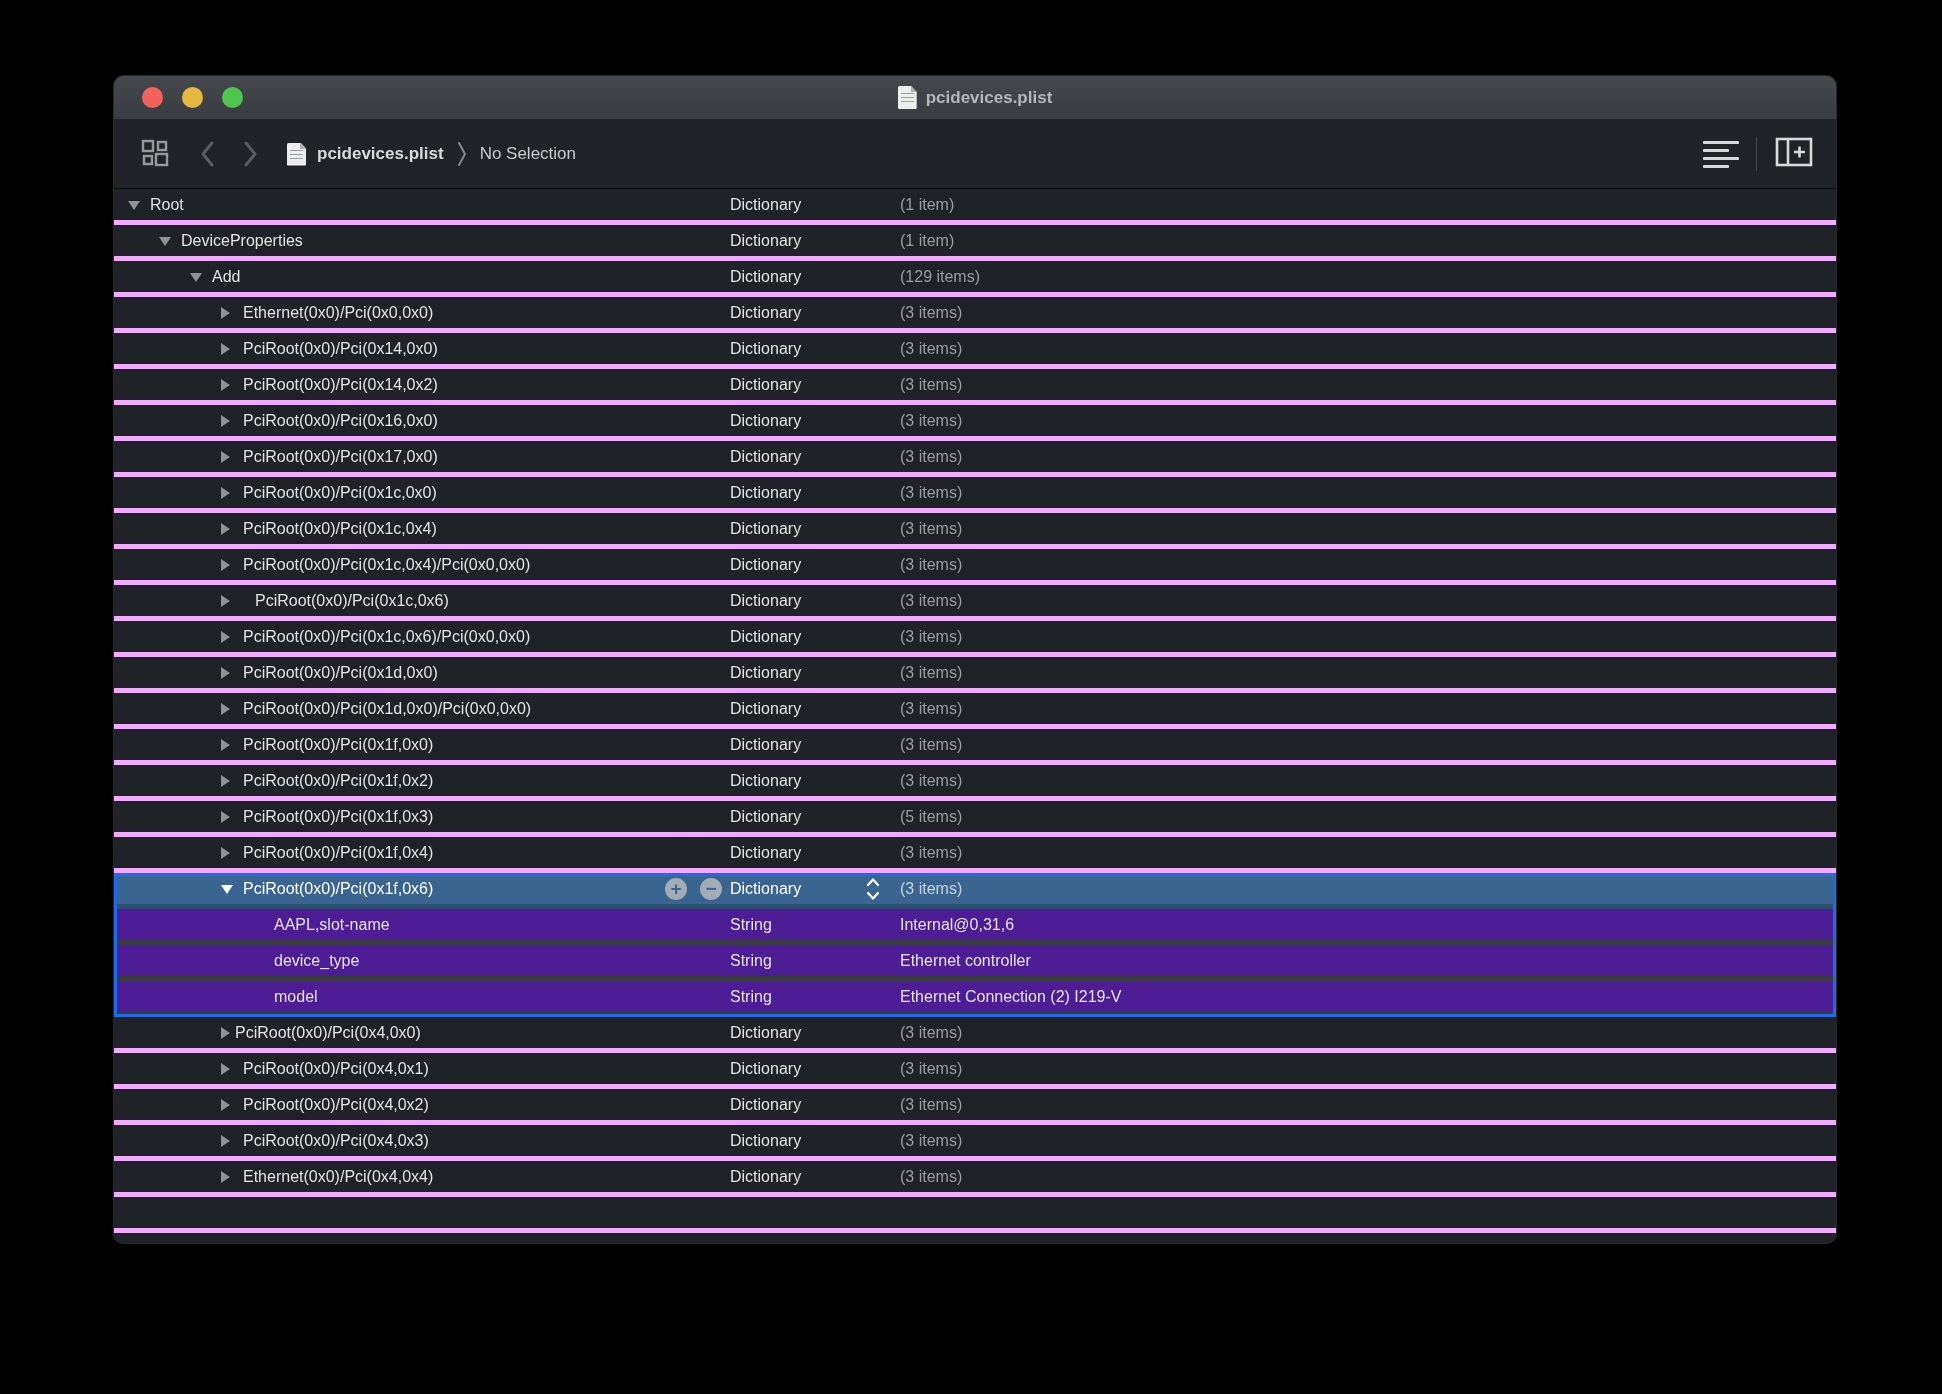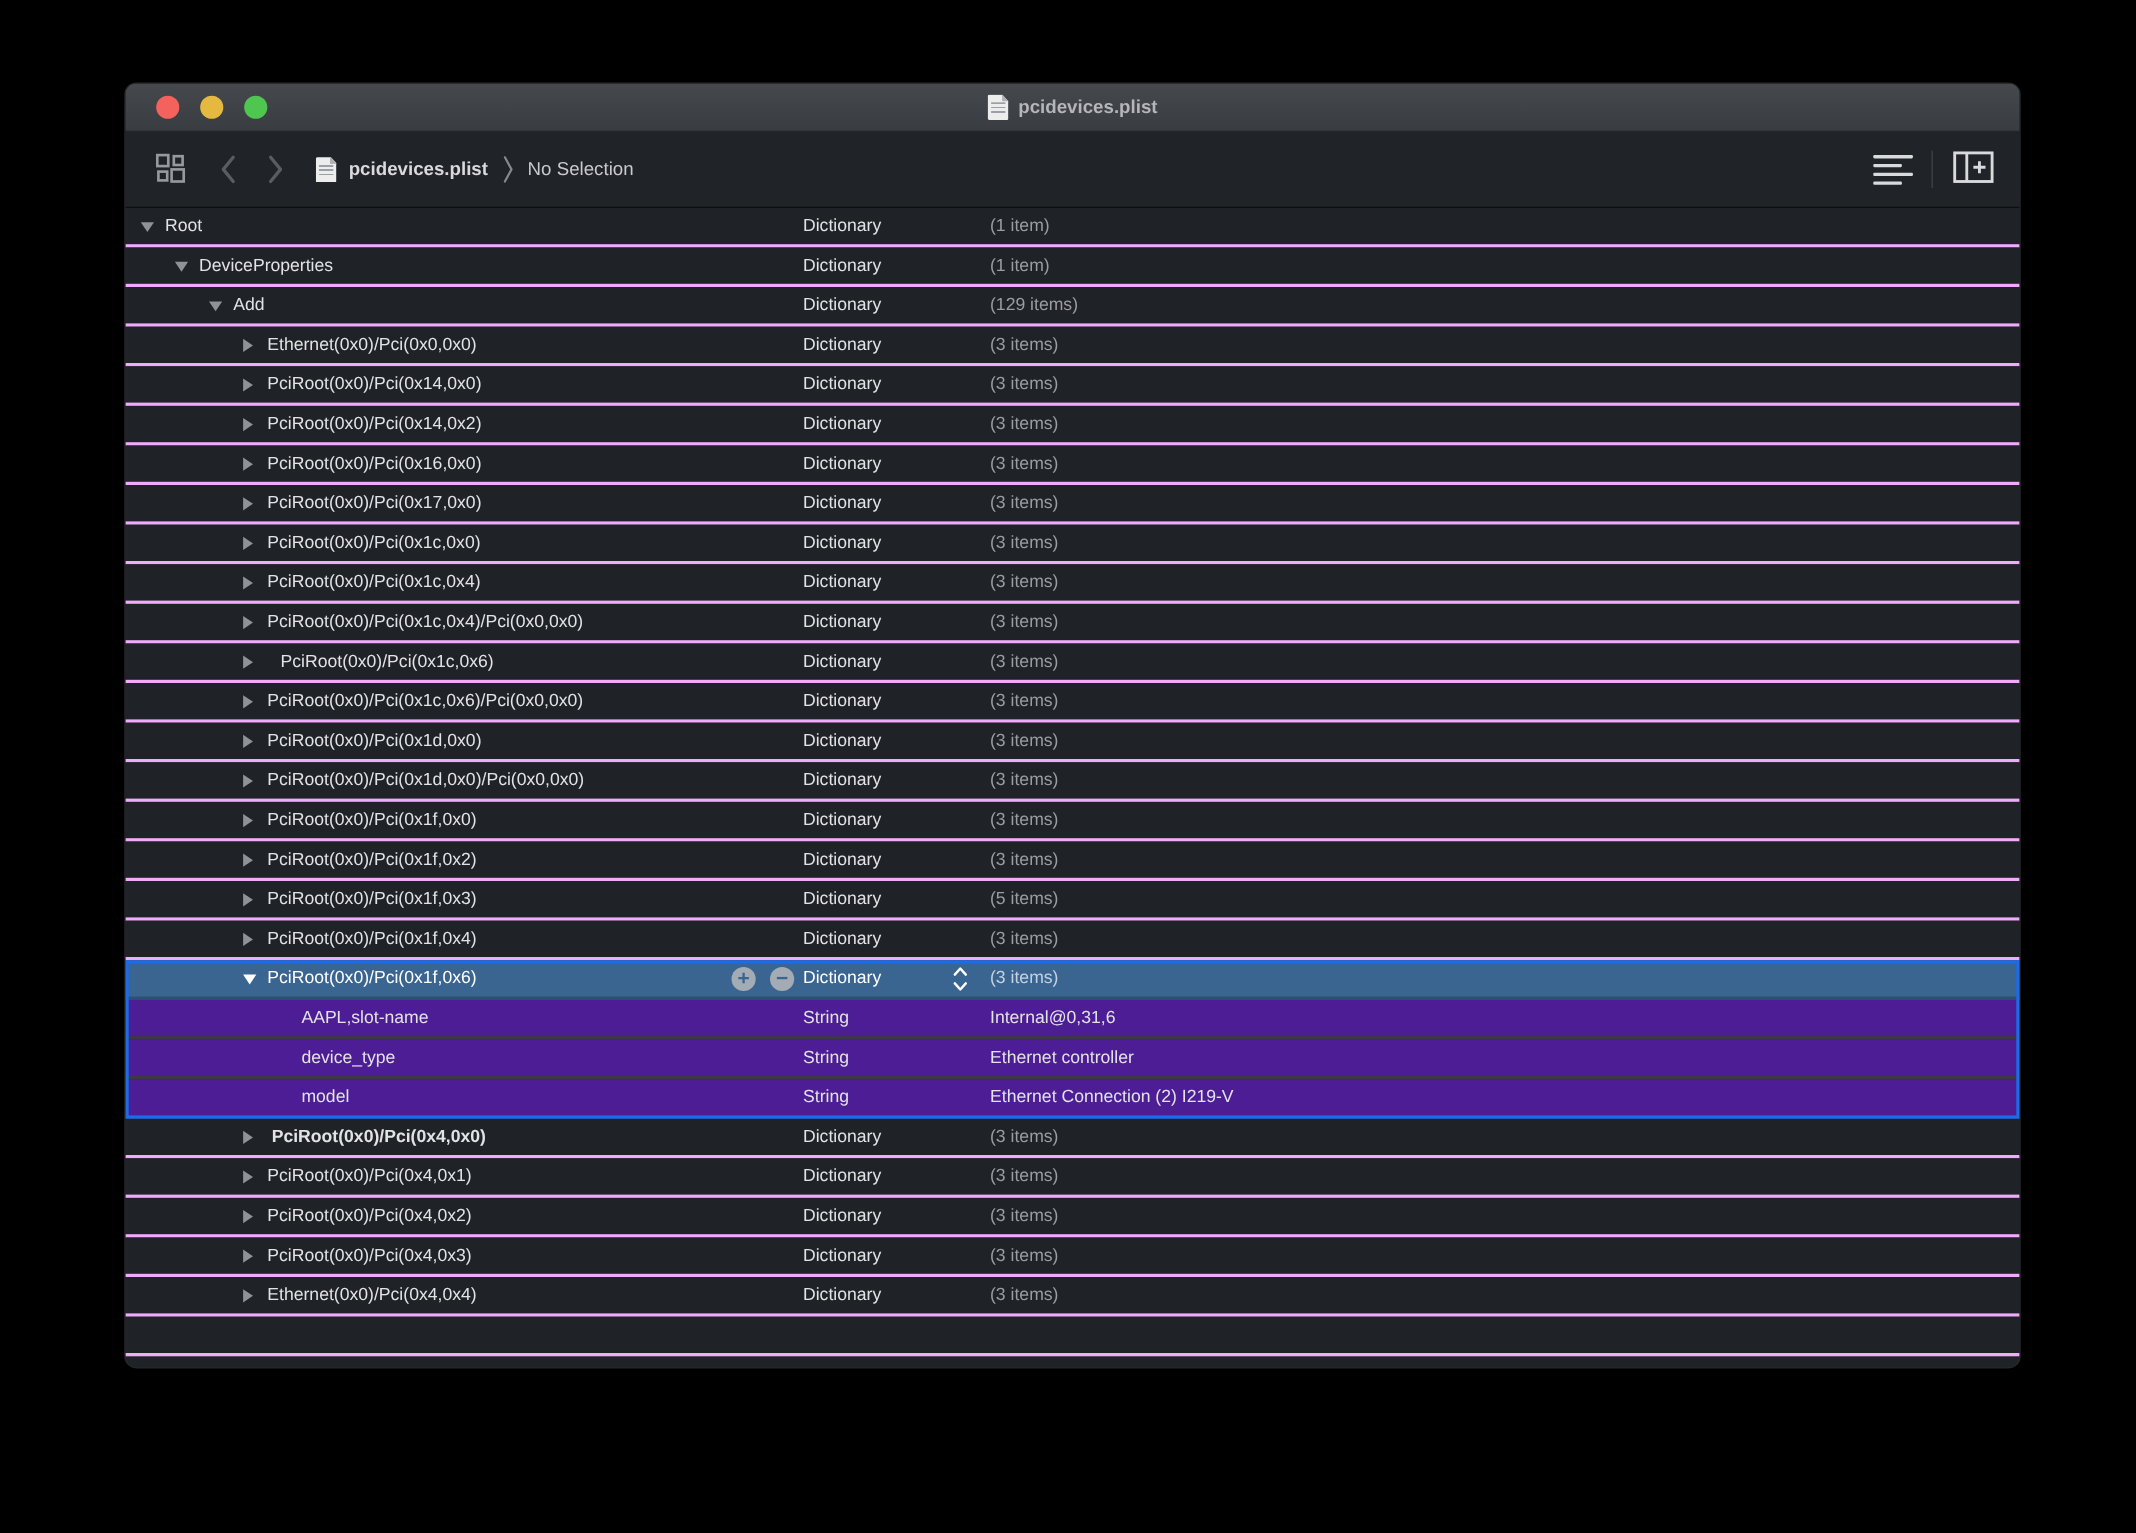--- a/index.html
+++ b/index.html
@@ -57,21 +57,21 @@
     height:38px;background:#25272b;position:relative;border-bottom:1px solid #0c0d0e;
     color:#e5e6e8;font-size:16px;font-weight:700;
   }
   .table-header .hcell{position:absolute;top:50%;transform:translateY(-50%);}
   .h-key{left:32px;} .h-type{left:616px;} .h-value{left:786px;}
   .hdiv{position:absolute;top:7px;bottom:7px;width:1px;background:#3e4145;}
   .hdiv.d1{left:608px;} .hdiv.d2{left:778px;}
   
   .rows{position:relative;}
   .row{
-    height:36px;position:relative;border-bottom:3px solid #f0abfc;box-sizing:border-box;
+    height:36px;position:relative;border-bottom:5px solid #f0abfc;box-sizing:border-box;
     font-size:16px;color:#e2e3e5;background:#1f2226;
   }
   .row .cell{position:absolute;top:50%;transform:translateY(-50%);white-space:nowrap;}
   .val-muted{color:#9b9da1;}
   .tri{position:absolute;top:50%;width:0;height:0;}
   .tri.collapsed{margin-top:-6px;border-left:9px solid #8f9296;border-top:6px solid transparent;border-bottom:6px solid transparent;}
   .tri.expanded{margin-top:-4px;border-top:9px solid #8f9296;border-left:6px solid transparent;border-right:6px solid transparent;}
   .row.selected{background:#3a6591;color:#ffffff;border-bottom-color:#2c4f72;}
   .row.selected .tri.expanded{border-top-color:#ffffff;}
   .row.selected .val-muted{color:#c7d2df;}
@@ -294,21 +294,21 @@
           <span class="cell" style="left: 786px;">Ethernet controller</span>
         </div>
         <div class="row child">
           <span class="cell" style="left: 160px;">model</span>
           <span class="cell" style="left: 616px;">String</span>
           <span class="cell" style="left: 786px;">Ethernet Connection (2) I219-V</span>
         </div>
       </div>
       <div class="row">
         <span class="tri collapsed" style="left: 107px;"></span>
-        <span class="cell" style="left: 133px; font-weight: bold;">PciRoot(0x0)/Pci(0x4,0x0)</span>
+        <span class="cell" style="left: 121px;">PciRoot(0x0)/Pci(0x4,0x0)</span>
         <span class="cell" style="left: 616px;">Dictionary</span>
         <span class="cell val-muted" style="left: 786px;">(3 items)</span>
       </div>
       <div class="row">
         <span class="tri collapsed" style="left: 107px;"></span>
         <span class="cell" style="left: 129px;">PciRoot(0x0)/Pci(0x4,0x1)</span>
         <span class="cell" style="left: 616px;">Dictionary</span>
         <span class="cell val-muted" style="left: 786px;">(3 items)</span>
       </div>
       <div class="row">

